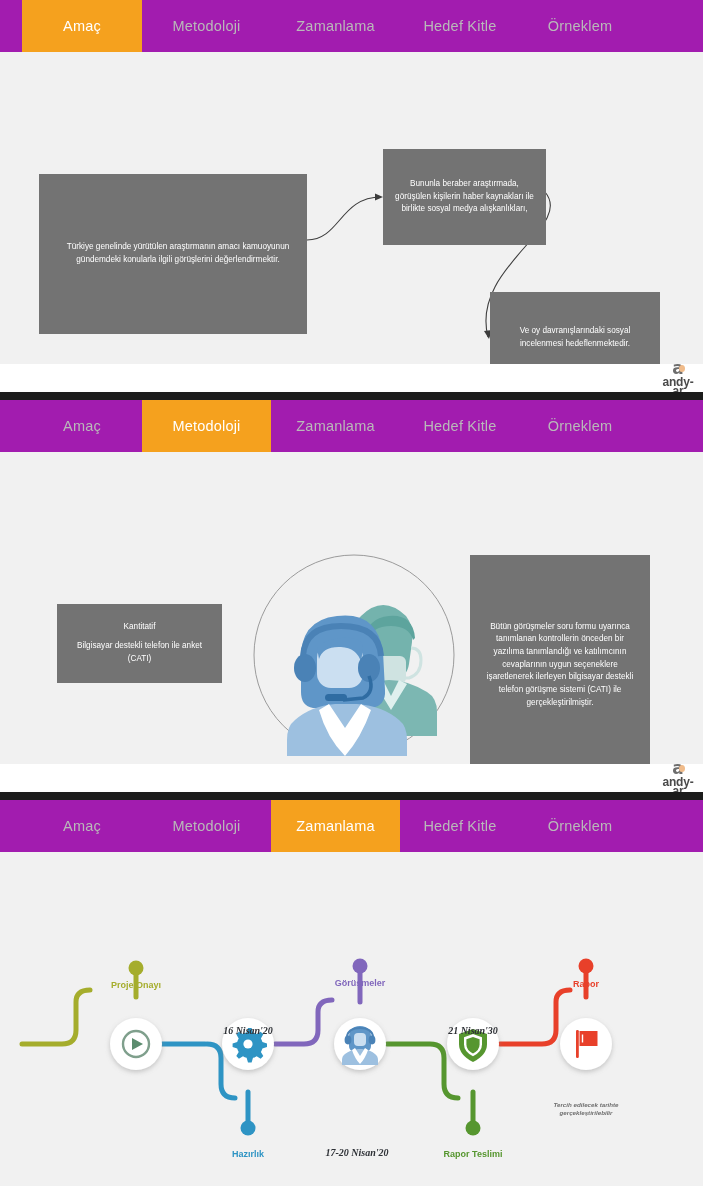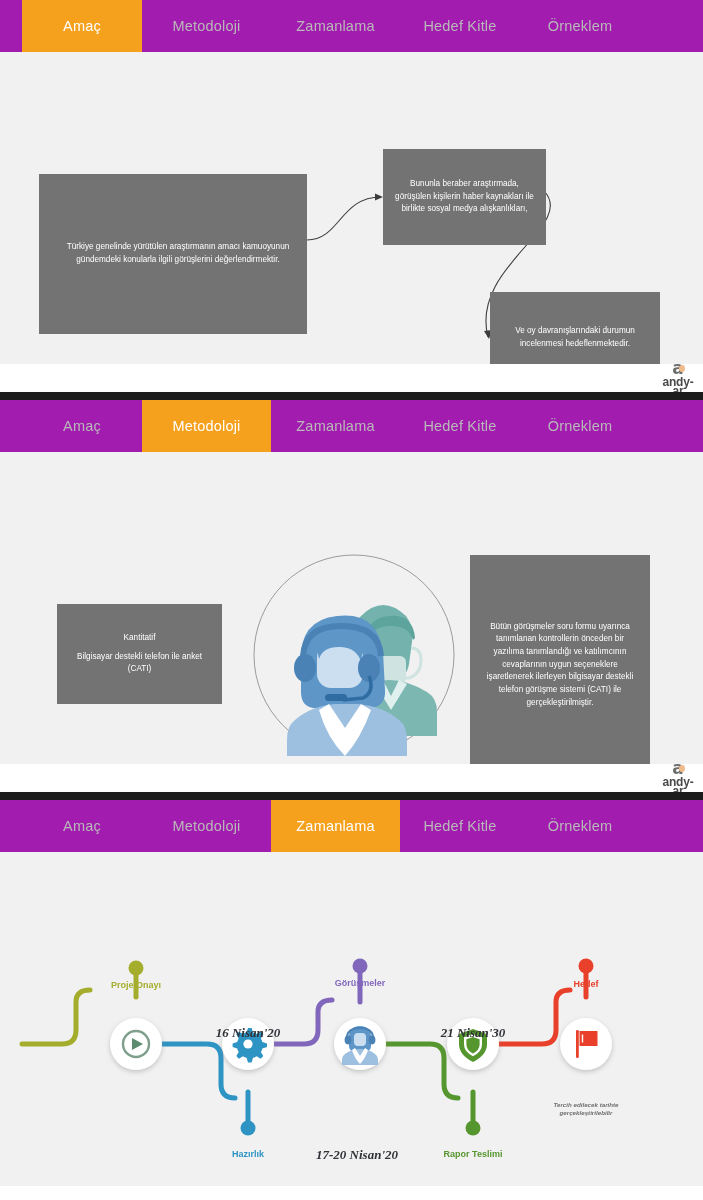--- a/index.html
+++ b/index.html
@@ -104,35 +104,35 @@
 
   
   #slide1 { top: 0; height: 392px; }
   #s1-box1 { left: 39px;  top: 122px; width: 268px; height: 160px; padding-left: 20px; }
   #s1-box2 { left: 383px; top: 97px;  width: 163px; height: 96px; }
   #s1-box3 { left: 490px; top: 240px; width: 170px; height: 92px; }
   .arrows { position: absolute; left: 0; top: 0; width: 703px; height: 312px; pointer-events: none; }
 
   
   #slide2 { top: 400px; height: 392px; }
-  #s2-box1 { left: 57px;  top: 152px; width: 165px; height: 100px; align-items: center; }
+  #s2-box1 { left: 57px;  top: 152px; width: 165px; height: 79px; align-items: center; }
   #s2-box2 { left: 470px; top: 103px; width: 180px; height: 220px; }
   #s2-box1 .stack { display: block; }
   #s2-box1 .stack .l1 { margin-bottom: 6px; }
   .illus { position: absolute; left: 243px; top: 92px; width: 222px; height: 222px; }
 
   
   #slide3 { top: 800px; height: 400px; }
   .timeline { position: absolute; left: 0; top: 0; width: 703px; height: 290px; }
   .tl-label {
     position: absolute; font-size: 9px; font-weight: 700;
     white-space: nowrap; transform: translateX(-50%);
   }
   .tl-date {
-    position: absolute; font-size: 13px; font-weight: 700;
+    position: absolute; font-size: 10px; font-weight: 700;
     font-style: italic; color: #2e3136; white-space: nowrap;
     transform: translateX(-50%); font-family: "Liberation Serif", serif;
   }
   .tl-note {
     position: absolute; font-size: 6.2px; font-weight: 700; font-style: italic;
     color: #6e6e6e; text-align: center; line-height: 1.35;
     transform: translateX(-50%); white-space: nowrap;
   }
   .home-pill {
     position: absolute; left: 50%; bottom: 10px; transform: translateX(-50%);
@@ -177,21 +177,21 @@
           <polygon points="489,287 484,279 492,278" fill="#3d3d3d"></polygon>
         </svg>
 
         <div class="gbox" id="s1-box1">
           <span>Türkiye genelinde yürütülen araştırmanın amacı kamuoyunun gündemdeki konularla ilgili görüşlerini değerlendirmektir.</span>
         </div>
         <div class="gbox" id="s1-box2">
           <span>Bununla beraber araştırmada, görüşülen kişilerin haber kaynakları ile birlikte sosyal medya alışkanlıkları,</span>
         </div>
         <div class="gbox" id="s1-box3">
-          <span>Ve oy davranışlarındaki durumun incelenmesi hedeflenmektedir.</span>
+          <span>Ve oy davranışlarındaki sosyal incelenmesi hedeflenmektedir.</span>
         </div>
       </div>
 
       <div class="footerbar">
         <div class="logo">
           <div class="mark">a</div>
           <div class="word">andy-ar</div>
         </div>
       </div>
     </div>
@@ -366,21 +366,21 @@
             <rect x="576" y="178" width="2.8" height="28" rx="1.2" fill="#E8402A"></rect>
             <path d="M579.5 179 l18 0 l0 15 l-18 0 z" fill="#E8402A"></path>
             <path d="M582.5 182.5 l0 8" stroke="#ffffff" stroke-width="1.4"></path>
           </g>
         </svg>
 
         <div class="tl-label" style="left:136px; top:128px; color:#A5AD2C;">Proje Onayı</div>
         <div class="tl-label" style="left:248px; top:297px; color:#2E94C4;">Hazırlık</div>
         <div class="tl-label" style="left:360px; top:126px; color:#8167BC;">Görüşmeler</div>
         <div class="tl-label" style="left:473px; top:297px; color:#56962F;">Rapor Teslimi</div>
-        <div class="tl-label" style="left:586px; top:127px; color:#E8402A;">Hedef</div>
+        <div class="tl-label" style="left:586px; top:127px; color:#E8402A;">Rapor</div>
 
         <div class="tl-date" style="left:248px; top:173px;">16 Nisan'20</div>
         <div class="tl-date" style="left:357px; top:254px;margin-top:41px;">17-20 Nisan'20</div>
         <div class="tl-date" style="left:473px; top:173px;">21 Nisan'30</div>
 
         <div class="tl-note" style="left:586px; top:249px;">
           <div>Tercih edilecek tarihte</div>
           <div>gerçekleştirilebilir</div>
         </div>
       </div>

